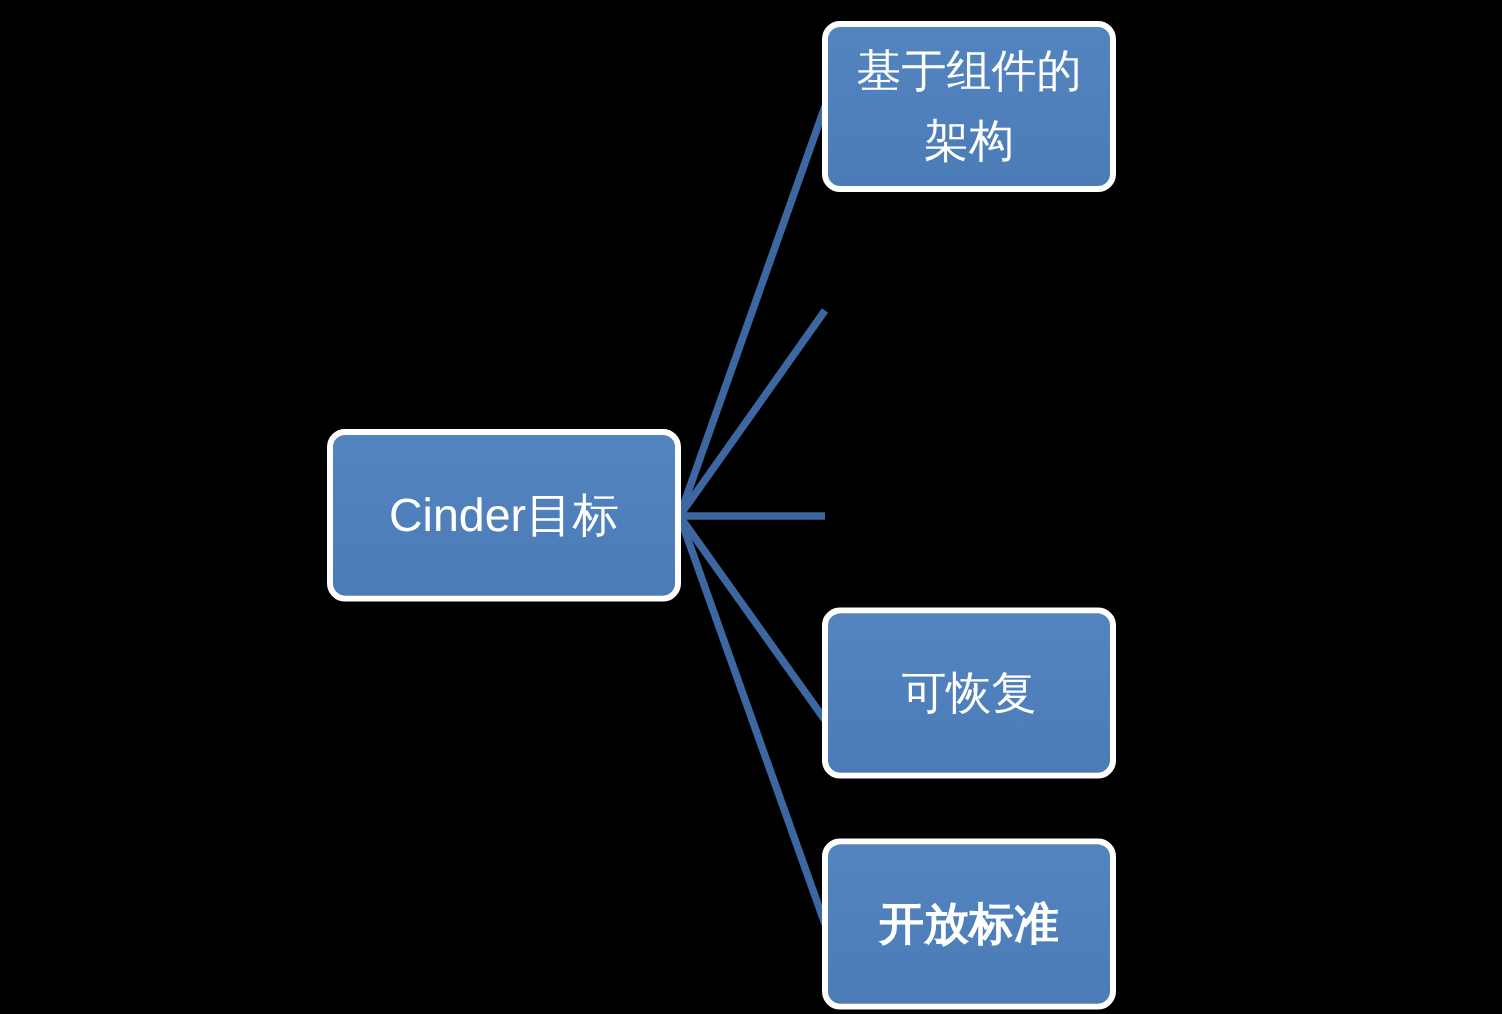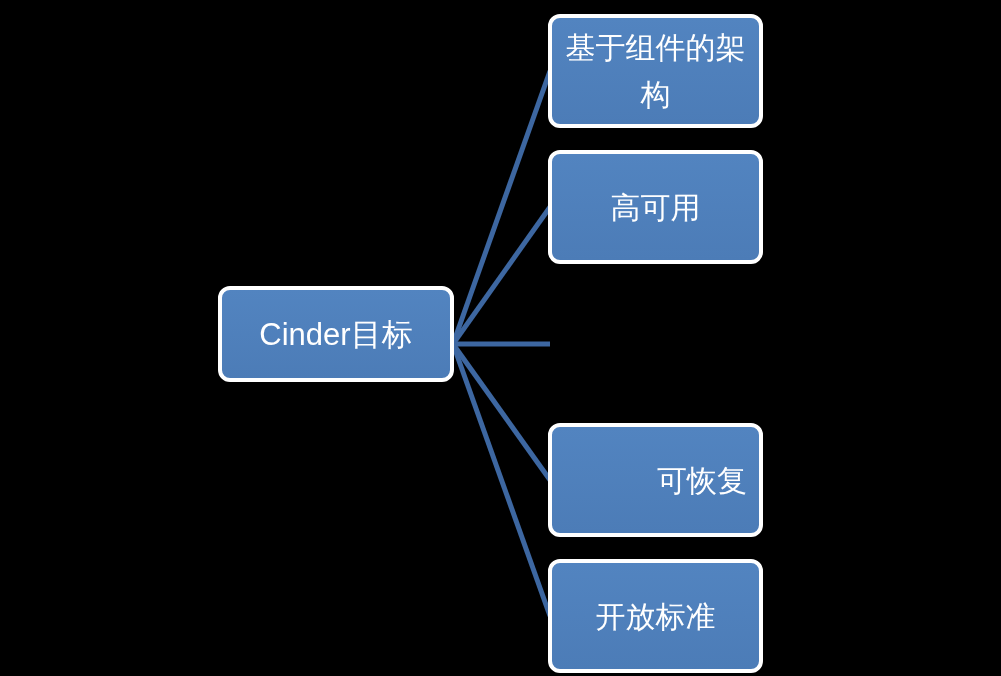--- a/index.html
+++ b/index.html
@@ -38,33 +38,33 @@
     justify-content: center;
     text-align: center;
     font-size: 30px;
     line-height: 47px;
     padding: 0 12px;
   }
   .node.root {
     left: 218px;
     top: 286px;
     width: 236px;
-    height: 96px;
+    height: 115px;
     font-size: 31px;
   }
   .node.child {
     left: 548px;
-    width: 215px;
+    width: 196px;
     height: 114px;
   }
   .node.c1 { top: 14px; }
   .node.c2 { top: 150px; }
   .node.c3 { top: 287px; }
-  .node.c4 { top: 423px; justify-content: flex-end; }
-  .node.c5 { top: 559px; }
+  .node.c4 { top: 405px; }
+  .node.c5 { top: 559px; font-weight: bold; }
   .watermark {
     position: absolute;
     z-index: 3;
     right: 9px;
     bottom: 5px;
     color: var(--watermark, #9c9c9c);
     font-size: 19px;
     letter-spacing: 0.5px;
   }
 </style>
@@ -82,23 +82,20 @@
   </svg>
 
   <div class="node root">
     <span>Cinder目标</span>
   </div>
 
   <div class="node child c1">
     <span>基于组件的架构</span>
   </div>
 
-  <div class="node child c2">
-    <span>高可用</span>
-  </div>
 
 
   <div class="node child c4">
     <span>可恢复</span>
   </div>
 
   <div class="node child c5">
     <span>开放标准</span>
   </div>
 

